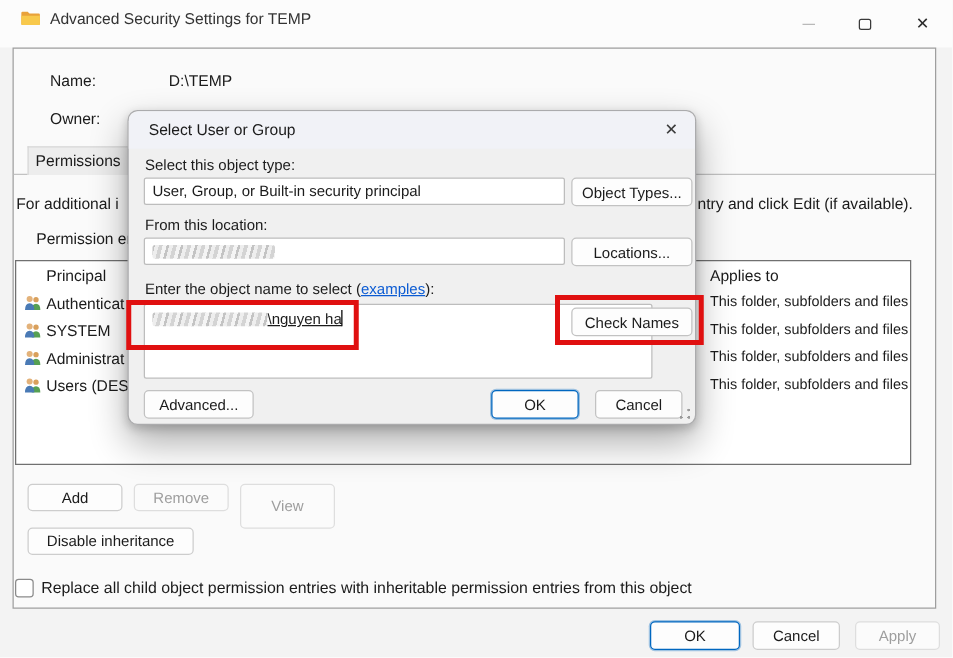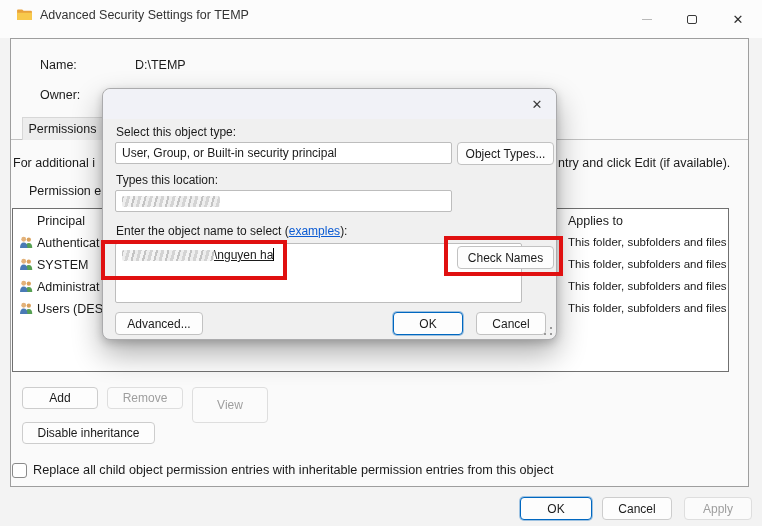--- a/index.html
+++ b/index.html
@@ -153,33 +153,35 @@
 
   <span class="checkbox"></span>
   <span class="chk-label">Replace all child object permission entries with inheritable permission entries from this object</span>
 
   <div class="btn accent" style="left:520px; top:497px; width:72px; height:23px;">OK</div>
   <div class="btn" style="left:602px; top:497px; width:70px; height:23px;">Cancel</div>
   <div class="btn disabled" style="left:684px; top:497px; width:68px; height:23px;">Apply</div>
 
   <div class="dialog">
     <div class="dlg-titlebar">
+      <span class="dlg-title">Select User or Group</span>
       <div class="dlg-close">
           <span>✕</span>
         </div>
     </div>
 
     <span class="dlg-lbl" style="left:13px; top:36px;">Select this object type:</span>
     <div class="dlg-field" style="top:53px;">User, Group, or Built-in security principal</div>
     <div class="dlg-btn" style="top:53px;">Object Types...</div>
 
-    <span class="dlg-lbl" style="left:13px; top:84px;">Types this location:</span>
+    <span class="dlg-lbl" style="left:13px; top:84px;">From this location:</span>
     <div class="dlg-field" style="top:101px;">
         <span class="scribble" style="width:98px;"></span>
       </div>
+    <div class="dlg-btn" style="top:101px;">Locations...</div>
 
     <span class="dlg-lbl" style="left:13px; top:135px;"><span>Enter the object name to select (</span><span class="link">examples</span><span>):</span></span>
 
     <div class="name-box">
       <span class="scribble" style="width:92px;"></span><span class="entered-name">\nguyen ha</span><span class="caret"></span>
     </div>
     <div class="dlg-btn" style="top:157px;">Check Names</div>
 
     <div class="dlg-btn" style="left:12px; top:223px; width:88px;">Advanced...</div>
     <div class="dlg-btn accent" style="left:290px; top:223px; width:70px; border:1px solid #0067c0; box-shadow:0 0 0 1px rgba(0,103,192,.35);">OK</div>

